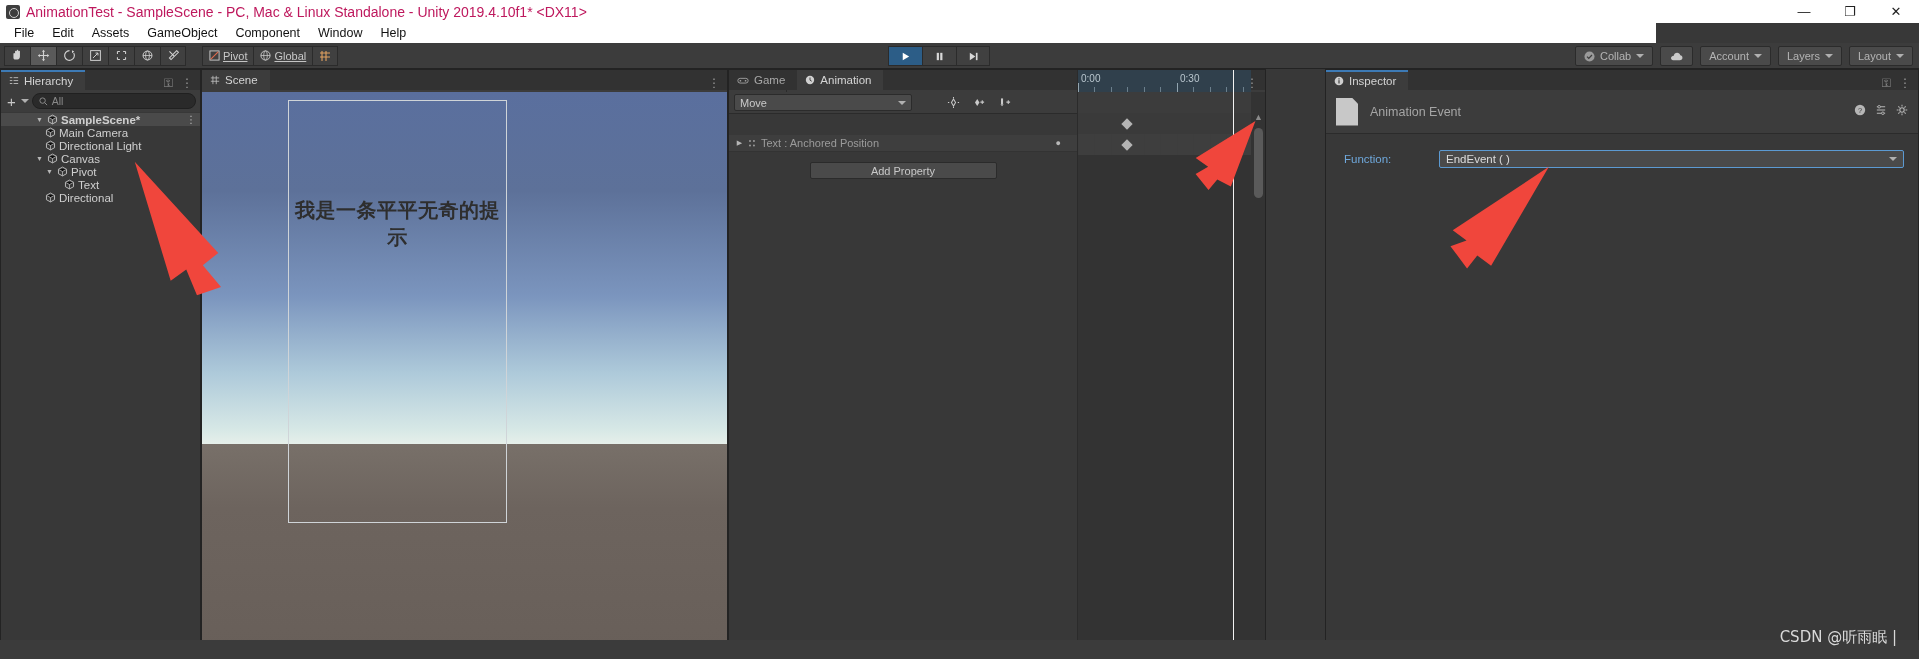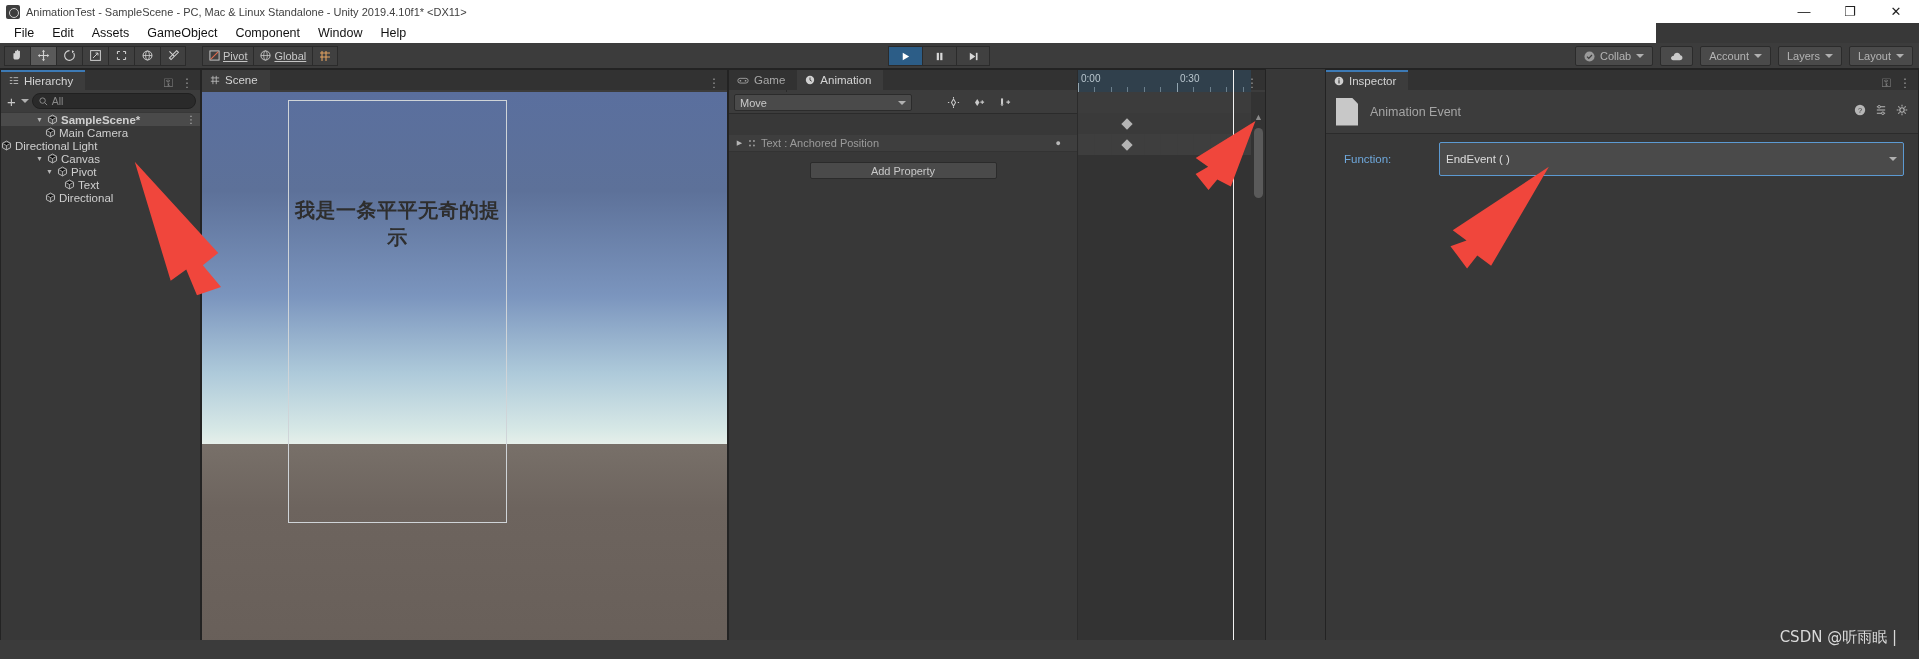--- a/index.html
+++ b/index.html
@@ -18,21 +18,21 @@
     font-size:13px;
   }
   .title-icon{
     width:14px;height:14px;margin-left:6px;margin-right:6px;
     background:#3e3e3e;border-radius:2px;position:relative;flex:none;
   }
   .title-icon::after{
     content:"";position:absolute;left:3px;top:3px;width:8px;height:8px;
     border:1.5px solid #cfcfcf;border-radius:50%;
   }
-  .title-text{font-size:11px;color:#404040;white-space:nowrap;}
+  .title-text{font-size:14px;color:#be185d;white-space:nowrap;}
   .win-btns{margin-left:auto;display:flex;height:23px;}
   .win-btn{width:46px;height:23px;display:flex;align-items:center;justify-content:center;
     font-size:13px;color:#222;}
 
   
   .menubar{
     position:absolute;left:0;top:23px;width:1656px;height:20px;
     background:#ffffff;display:flex;align-items:center;padding-left:5px;
     font-size:12.5px;color:#111;
   }
@@ -199,21 +199,21 @@
   .doc-icon{
     width:22px;height:28px;background:#c8c8c8;flex:none;
     clip-path:polygon(0 0,72% 0,100% 22%,100% 100%,0 100%);
   }
   .insp-title{font-size:12.5px;color:#a5a5a5;}
   .insp-head-icons{position:absolute;right:10px;display:flex;gap:9px;color:#b6b6b6;font-size:12px;}
   .field-row{display:flex;align-items:center;height:18px;margin-top:16px;padding-left:18px;}
   .field-label{width:95px;font-size:11.5px;color:#6fa8dc;}
   .field-drop{
     flex:1;margin-right:14px;height:18px;background:#4a4a4a;border:1px solid #5c9ad2;
-    border-radius:2px;display:flex;align-items:center;padding:16px 6px;
+    border-radius:2px;display:flex;align-items:center;padding:0 6px;
     font-size:11.5px;color:#dcdcdc;position:relative;
   }
   .field-drop .caret{position:absolute;right:6px;}
 
   
   .arrows{position:absolute;left:0;top:0;width:1919px;height:659px;pointer-events:none;}
 
   
   .watermark{
     position:absolute;right:22px;bottom:12px;font-size:15px;color:#d9d9d9;
@@ -395,21 +395,21 @@
         <span class="rlabel" style="font-weight:bold">SampleScene*</span>
         <span class="row-dots">⋮</span>
       </div>
       <div class="row" style="padding-left:44px">
         <svg class="cube" viewBox="0 0 12 12">
             <path d="M6 1.2L10.4 3.6v4.8L6 10.8 1.6 8.4V3.6z" stroke="#c4c4c4" stroke-width="1" fill="none"></path>
             <path d="M1.6 3.6L6 6l4.4-2.4M6 6v4.8" stroke="#c4c4c4" stroke-width="0.8"></path>
           </svg>
         <span class="rlabel">Main Camera</span>
       </div>
-      <div class="row" style="">
+      <div class="row" style="padding-left:44px">
         <svg class="cube" viewBox="0 0 12 12">
             <path d="M6 1.2L10.4 3.6v4.8L6 10.8 1.6 8.4V3.6z" stroke="#c4c4c4" stroke-width="1" fill="none"></path>
             <path d="M1.6 3.6L6 6l4.4-2.4M6 6v4.8" stroke="#c4c4c4" stroke-width="0.8"></path>
           </svg>
         <span class="rlabel">Directional Light</span>
       </div>
       <div class="row" style="padding-left:34px">
         <span class="tri">▼</span>
         <svg class="cube" viewBox="0 0 12 12">
             <path d="M6 1.2L10.4 3.6v4.8L6 10.8 1.6 8.4V3.6z" stroke="#c4c4c4" stroke-width="1" fill="none"></path>

